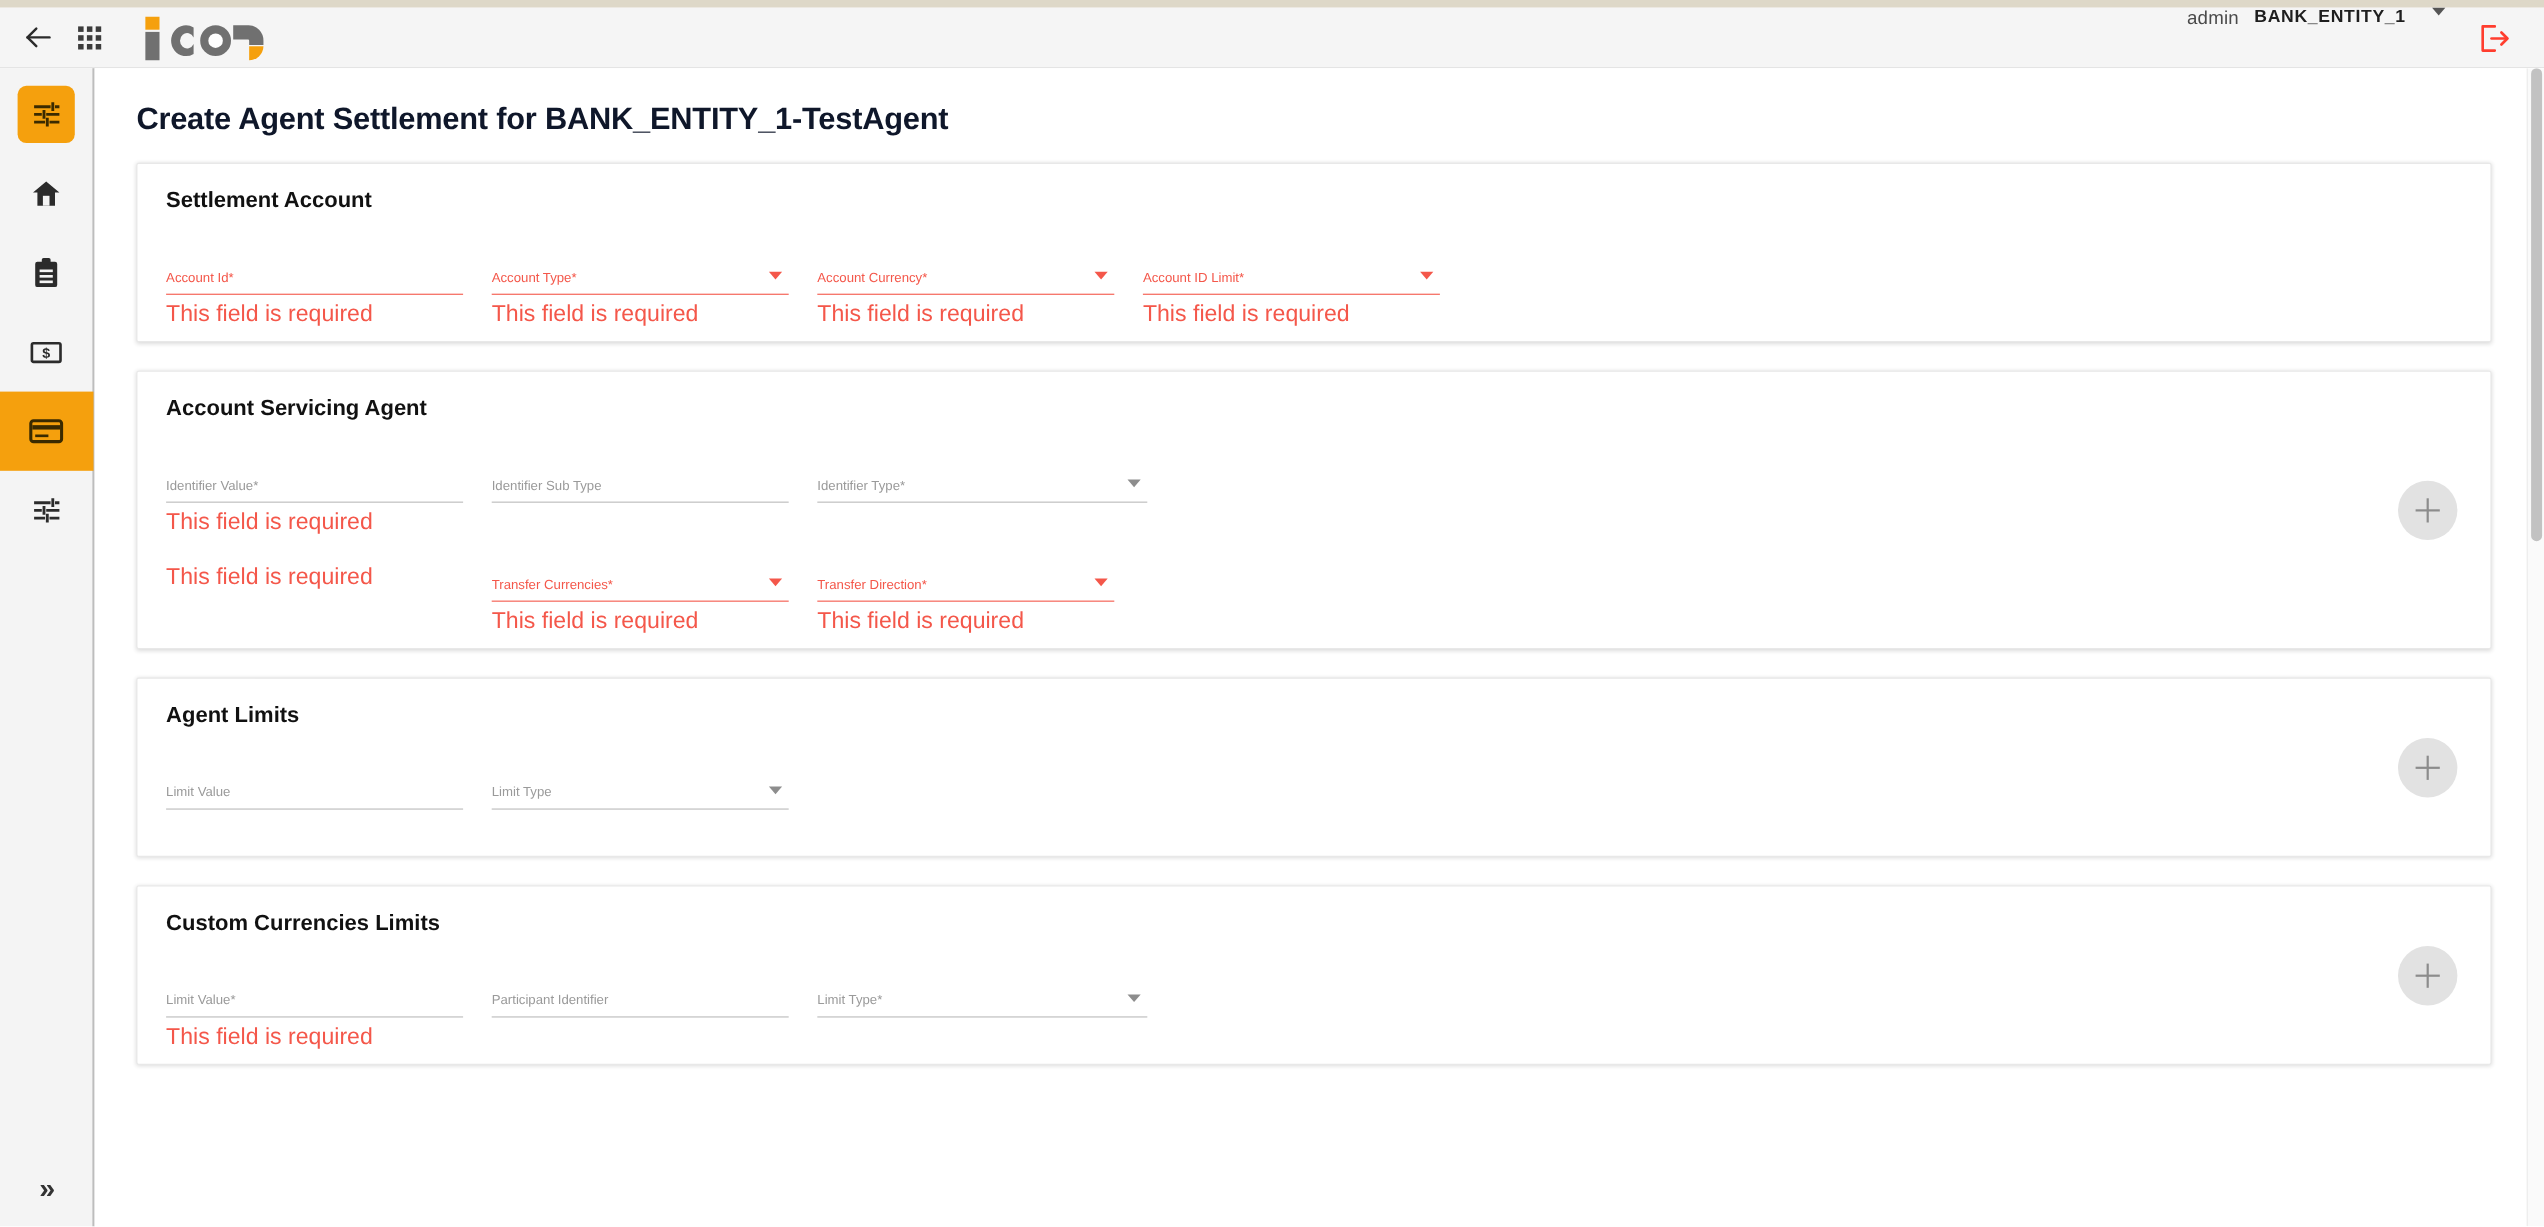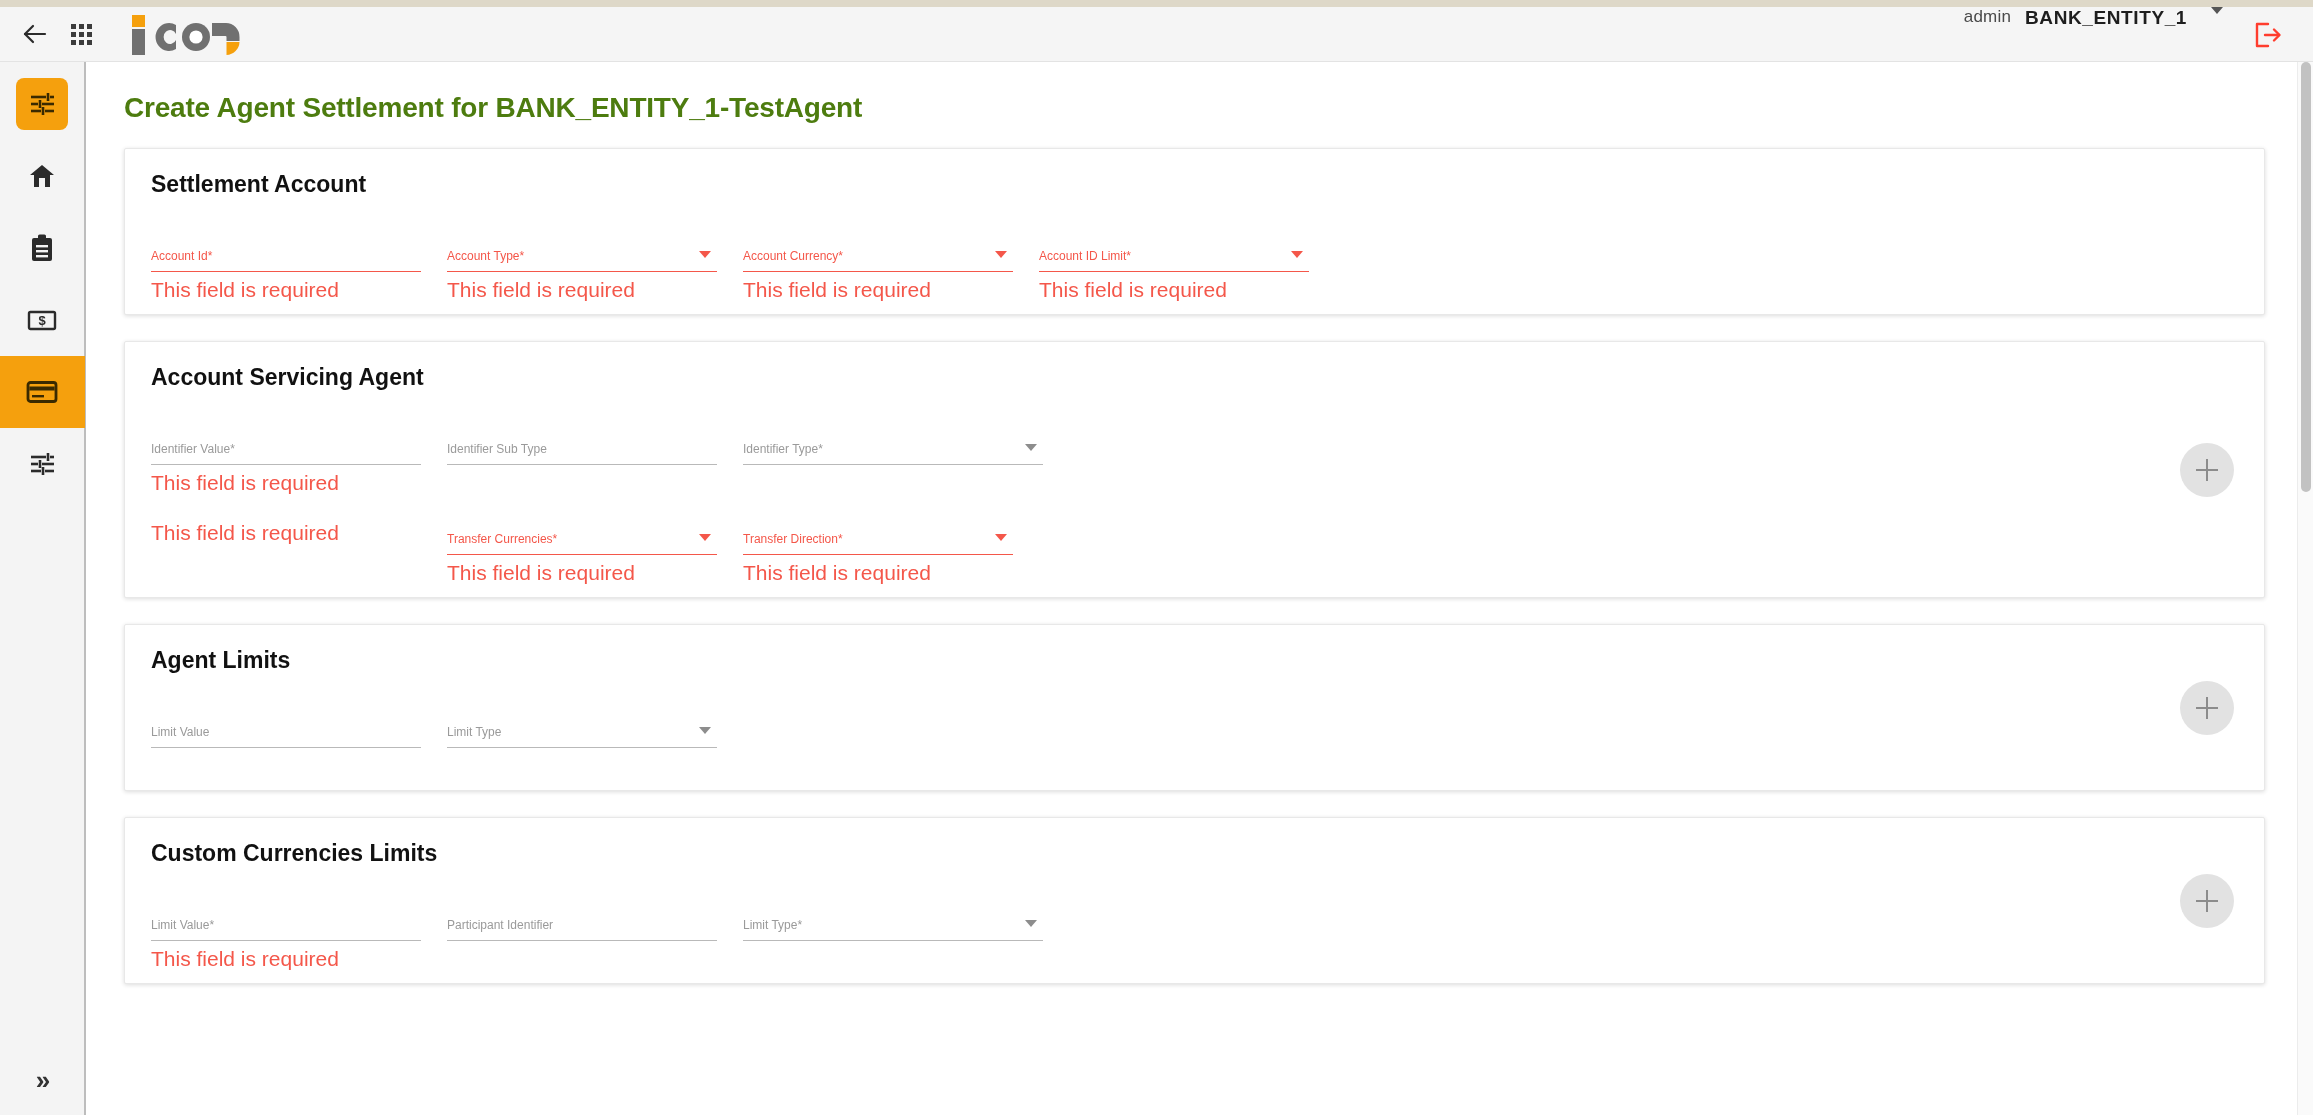--- a/index.html
+++ b/index.html
@@ -34,21 +34,21 @@
 
   .hdr-right {
     position: absolute; right: 30px; top: 0; height: 55px;
     display: flex; gap: 0px;
   }
   .hdr-user {
     font-size: 17px; color: #4a4a4a; margin-right: 14px;
     letter-spacing: .2px;
   }
   .hdr-entity {
-    font-size: 19px; font-weight: bold; color: #1e1e1e;
+    font-size: 16px; font-weight: bold; color: #1e1e1e;
     letter-spacing: .6px;
   }
   .hdr-caret {
     margin-left: 24px; margin-right: 30px;
     width: 0; height: 0;
     border-left: 6px solid transparent; border-right: 6px solid transparent;
     border-top: 7px solid #555; cursor: pointer;
   }
   .logout-icon { cursor: pointer; display:flex; align-items:center; }
 
@@ -82,33 +82,33 @@
   }
   .chev2 { font-size: 26px; color: #333; font-weight: bold; line-height: 1; }
 
   
   .content {
     flex: 1; background: #ffffff;
     overflow: hidden; position: relative;
     padding-left: 38px; padding-right: 48px;
   }
   .page-title {
-    font-size: 28px; font-weight: bold; color: #4d7c0f;
+    font-size: 28px; font-weight: bold; color: #0f172a;
     margin-top: 30px; margin-bottom: 24px; letter-spacing: -.2px;
   }
 
   .card {
     background: #fff; border: 1px solid #e8e8e8;
     border-radius: 2px;
     box-shadow: 0 1px 4px rgba(0,0,0,.14);
     margin-bottom: 26px; position: relative;
     padding: 22px 26px 14px 26px;
   }
   .card-title {
-    font-size: 23px; font-weight: bold; color: #111;
+    font-size: 20px; font-weight: bold; color: #111;
     margin-bottom: 34px;
   }
 
   .field-row { display: flex; position: relative; }
   .field {
     position: relative; margin-right: 26px;
     padding-bottom: 4px;
   }
   .field-inner {
     position: relative; height: 40px;

